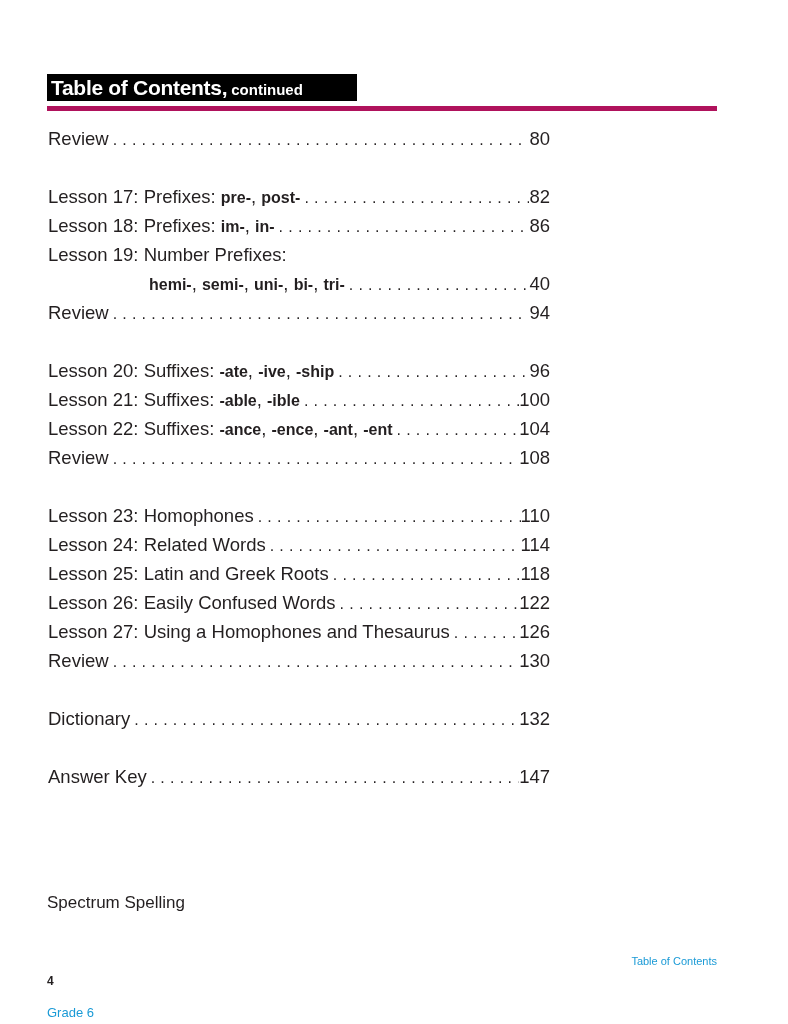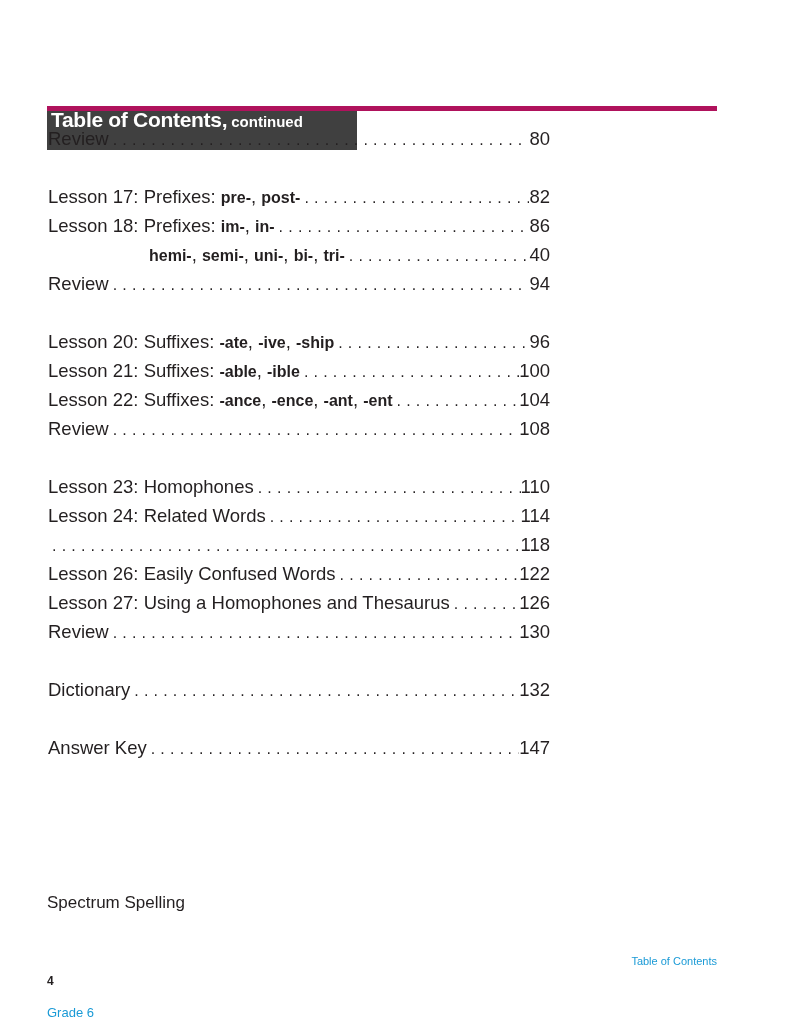--- a/index.html
+++ b/index.html
@@ -1,19 +1,19 @@
 <!DOCTYPE html>
 <html><head>
   <meta charset="utf-8">
   <style>
     html, body { margin: 0; padding: 0; background: #ffffff; }
     body { width: 788px; height: 1024px; position: relative; overflow: hidden;
            font-family: "Liberation Sans", "DejaVu Sans", sans-serif; color: #231f20; }
-    .header-banner { position: absolute; left: 47px; top: 74px; width: 310px; height: 44px;
-                     background: #404040; color: #ffffff; box-sizing: border-box; padding-left: 4px; margin-top: 32px; }
+    .header-banner { position: absolute; left: 47px; top: 74px; width: 310px; height: 27px;
+                     background: #000000; color: #ffffff; box-sizing: border-box; padding-left: 4px; }
     .header-title { font-weight: bold; font-size: 21px; line-height: 27px; letter-spacing: -0.3px; }
     .header-sub { font-weight: bold; font-size: 15px; line-height: 27px; margin-left: 4px; }
     .rule { position: absolute; left: 47px; top: 106px; width: 670px; height: 5px; background: #b0125c; }
     .toc { position: absolute; left: 48px; top: 124px; width: 502px; }
     .row { position: relative; height: 29px; font-size: 18.5px; line-height: 29px; white-space: nowrap;
            display: flex; align-items: baseline; }
     .row.indent .label { padding-left: 101px; }
     .row .label { flex: 0 0 auto; }
     .row .label b { font-weight: bold; font-size: 16px; }
     .row .dots { flex: 1 1 auto; overflow: hidden; letter-spacing: 5.2px; font-size: 16px; padding: 0 4px; color: #231f20; }
@@ -46,20 +46,23 @@
     <span class="dots">................................................................</span>
     <span class="page">82</span>
   </div>
 
   <div class="row">
     <span class="label"><span>Lesson 18: Prefixes: </span><b>im-</b>, <b>in-</b></span>
     <span class="dots">................................................................</span>
     <span class="page">86</span>
   </div>
 
+  <div class="row">
+    <span class="label">Lesson 19: Number Prefixes:</span>
+  </div>
 
   <div class="row indent">
     <span class="label"><b>hemi-</b>, <b>semi-</b>, <b>uni-</b>, <b>bi-</b>, <b>tri-</b></span>
     <span class="dots">................................................................</span>
     <span class="page">40</span>
   </div>
 
   <div class="row">
     <span class="label">Review</span>
     <span class="dots">................................................................</span>
@@ -98,20 +101,21 @@
     <span class="page">110</span>
   </div>
 
   <div class="row">
     <span class="label">Lesson 24: Related Words</span>
     <span class="dots">................................................................</span>
     <span class="page">114</span>
   </div>
 
   <div class="row">
+    <span class="label">Lesson 25: Latin and Greek Roots</span>
     <span class="dots">................................................................</span>
     <span class="page">118</span>
   </div>
 
   <div class="row">
     <span class="label">Lesson 26: Easily Confused Words</span>
     <span class="dots">................................................................</span>
     <span class="page">122</span>
   </div>
 

